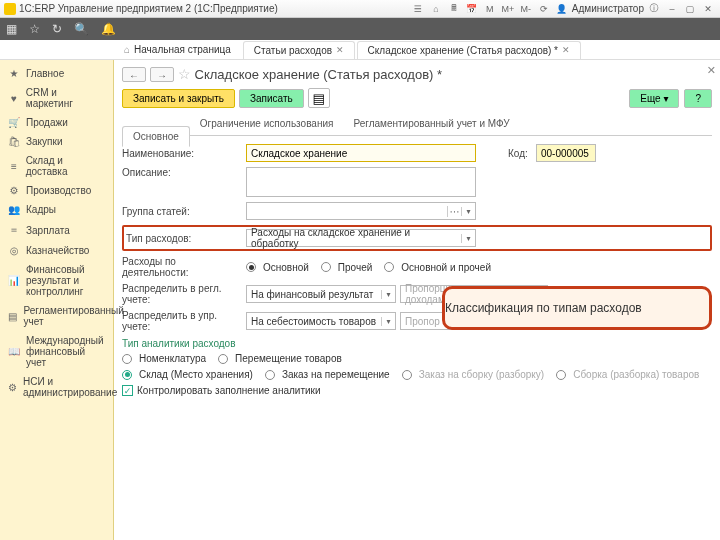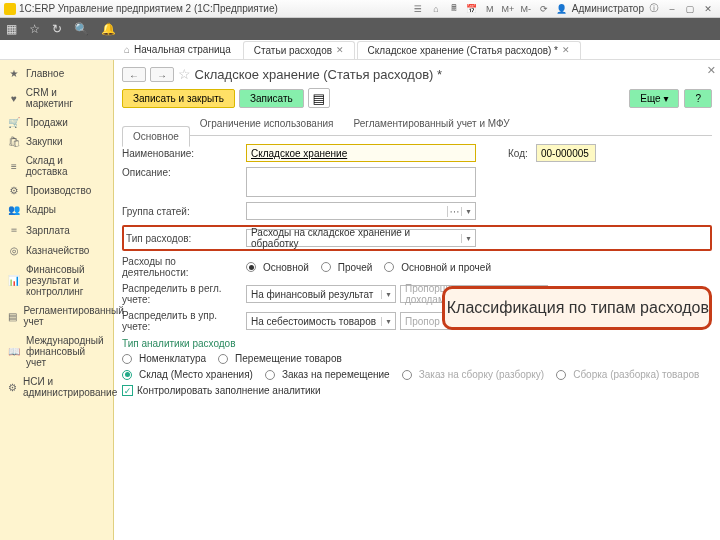--- a/index.html
+++ b/index.html
@@ -31,37 +31,37 @@
   .btn-white { background: #86efac; border: 1px solid #bbb; padding: 3px 10px; font-size: 10px; border-radius: 2px; }
   .btn-ico { background: #fff; border: 1px solid #bbb; width: 22px; height: 20px; border-radius: 2px; display: inline-flex; align-items: center; justify-content: center; }
   .right-actions { margin-left: auto; display: flex; gap: 5px; }
   .subtabs { display: flex; border-bottom: 1px solid #ccc; margin-bottom: 8px; }
   .subtab { padding: 4px 10px; font-size: 10px; color: #555; cursor: pointer; }
   .subtab.active { border: 1px solid #ccc; border-bottom: 1px solid #fff; position: relative; top: 12px; background: #fff; border-radius: 3px 3px 0 0; }
   .form-row { display: flex; align-items: center; margin-bottom: 5px; gap: 4px; }
   .lbl { width: 120px; font-size: 10px; color: #444; }
   .lbl-s { width: 24px; font-size: 10px; color: #444; }
   input[type=text].fld { height: 18px; border: 1px solid #bbb; padding: 0 4px; font-size: 10px; }
-  .fld-name { width: 230px; border: 1px solid #d6b000 !important; background: #fffdf0; text-decoration: underline; }
+  .fld-name { width: 230px; border: 1px solid #d6b000 !important; background: #fffdf0; }
   .fld-code { width: 60px; background: #fef9c3; }
   textarea.fld { width: 230px; height: 30px; border: 1px solid #bbb; resize: none; }
   .sel { height: 18px; border: 1px solid #bbb; display: flex; align-items: center; font-size: 10px; background: #fff; }
   .sel .val { flex: 1; padding: 0 4px; }
   .sel .dd { width: 14px; text-align: center; border-left: 1px solid #ccc; color: #666; font-size: 8px; }
   .sel .ddot { width: 14px; text-align: center; border-left: 1px solid #ccc; color: #666; }
   .row-red { border: 2px solid #c63c18; padding: 2px 2px; border-radius: 2px; margin-bottom: 5px; }
   .radio { display: inline-flex; align-items: center; gap: 7px; font-size: 10px; margin-right: 8px; }
   .radio .dot { width: 10px; height: 10px; border: 1px solid #888; border-radius: 50%; display: inline-flex; align-items: center; justify-content: center; }
   .radio.checked .dot::after { content: ""; width: 5px; height: 5px; background: #333; border-radius: 50%; }
   .radio.green.checked .dot::after { background: #2a8; }
   .radio.green .dot { border-color: #2a8; }
   .chk { display: inline-flex; align-items: center; gap: 4px; font-size: 10px; }
   .chk .box { width: 11px; height: 11px; border: 1px solid #2a8; display: inline-flex; align-items: center; justify-content: center; color: #2a8; font-size: 9px; }
   .section-head { font-size: 10px; color: #2a8a5f; margin: 6px 0 4px; }
-  .callout { position: absolute; right: 8px; top: 226px; width: 270px; height: 44px; border: 3px solid #c63c18; border-radius: 10px; background: #fff4e9; display: flex; align-items: center; justify-content: flex-end; font-size: 16px; color: #333; }
+  .callout { position: absolute; right: 8px; top: 226px; width: 270px; height: 44px; border: 3px solid #c63c18; border-radius: 10px; background: #fff4e9; display: flex; align-items: center; justify-content: flex-start; font-size: 12px; color: #333; }
 </style>
 </head>
 <body>
 
 <div class="titlebar">
   <span class="ic"></span>
   <span class="t">1С:ERP Управление предприятием 2  (1С:Предприятие)</span>
   <div class="right">
     <span class="tb-btn">☰</span>
     <span class="tb-btn">⌂</span>

